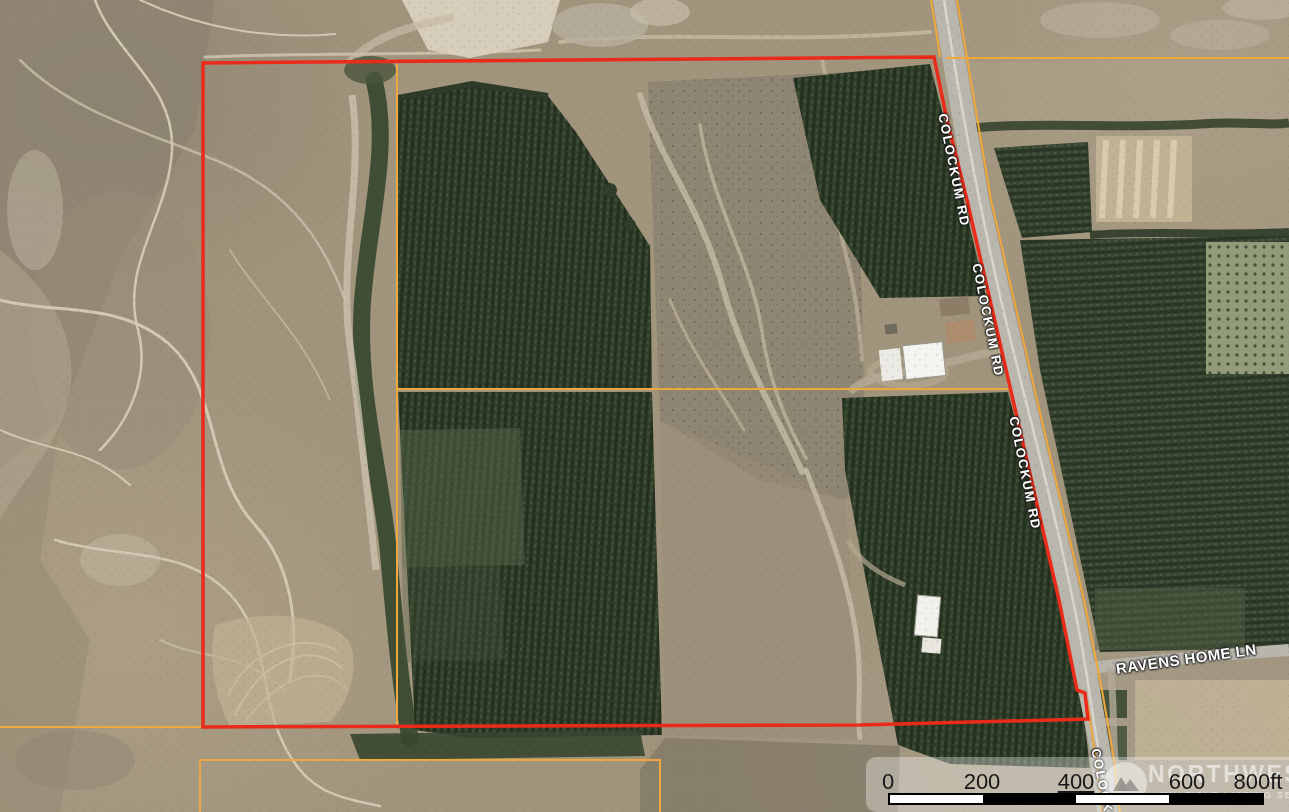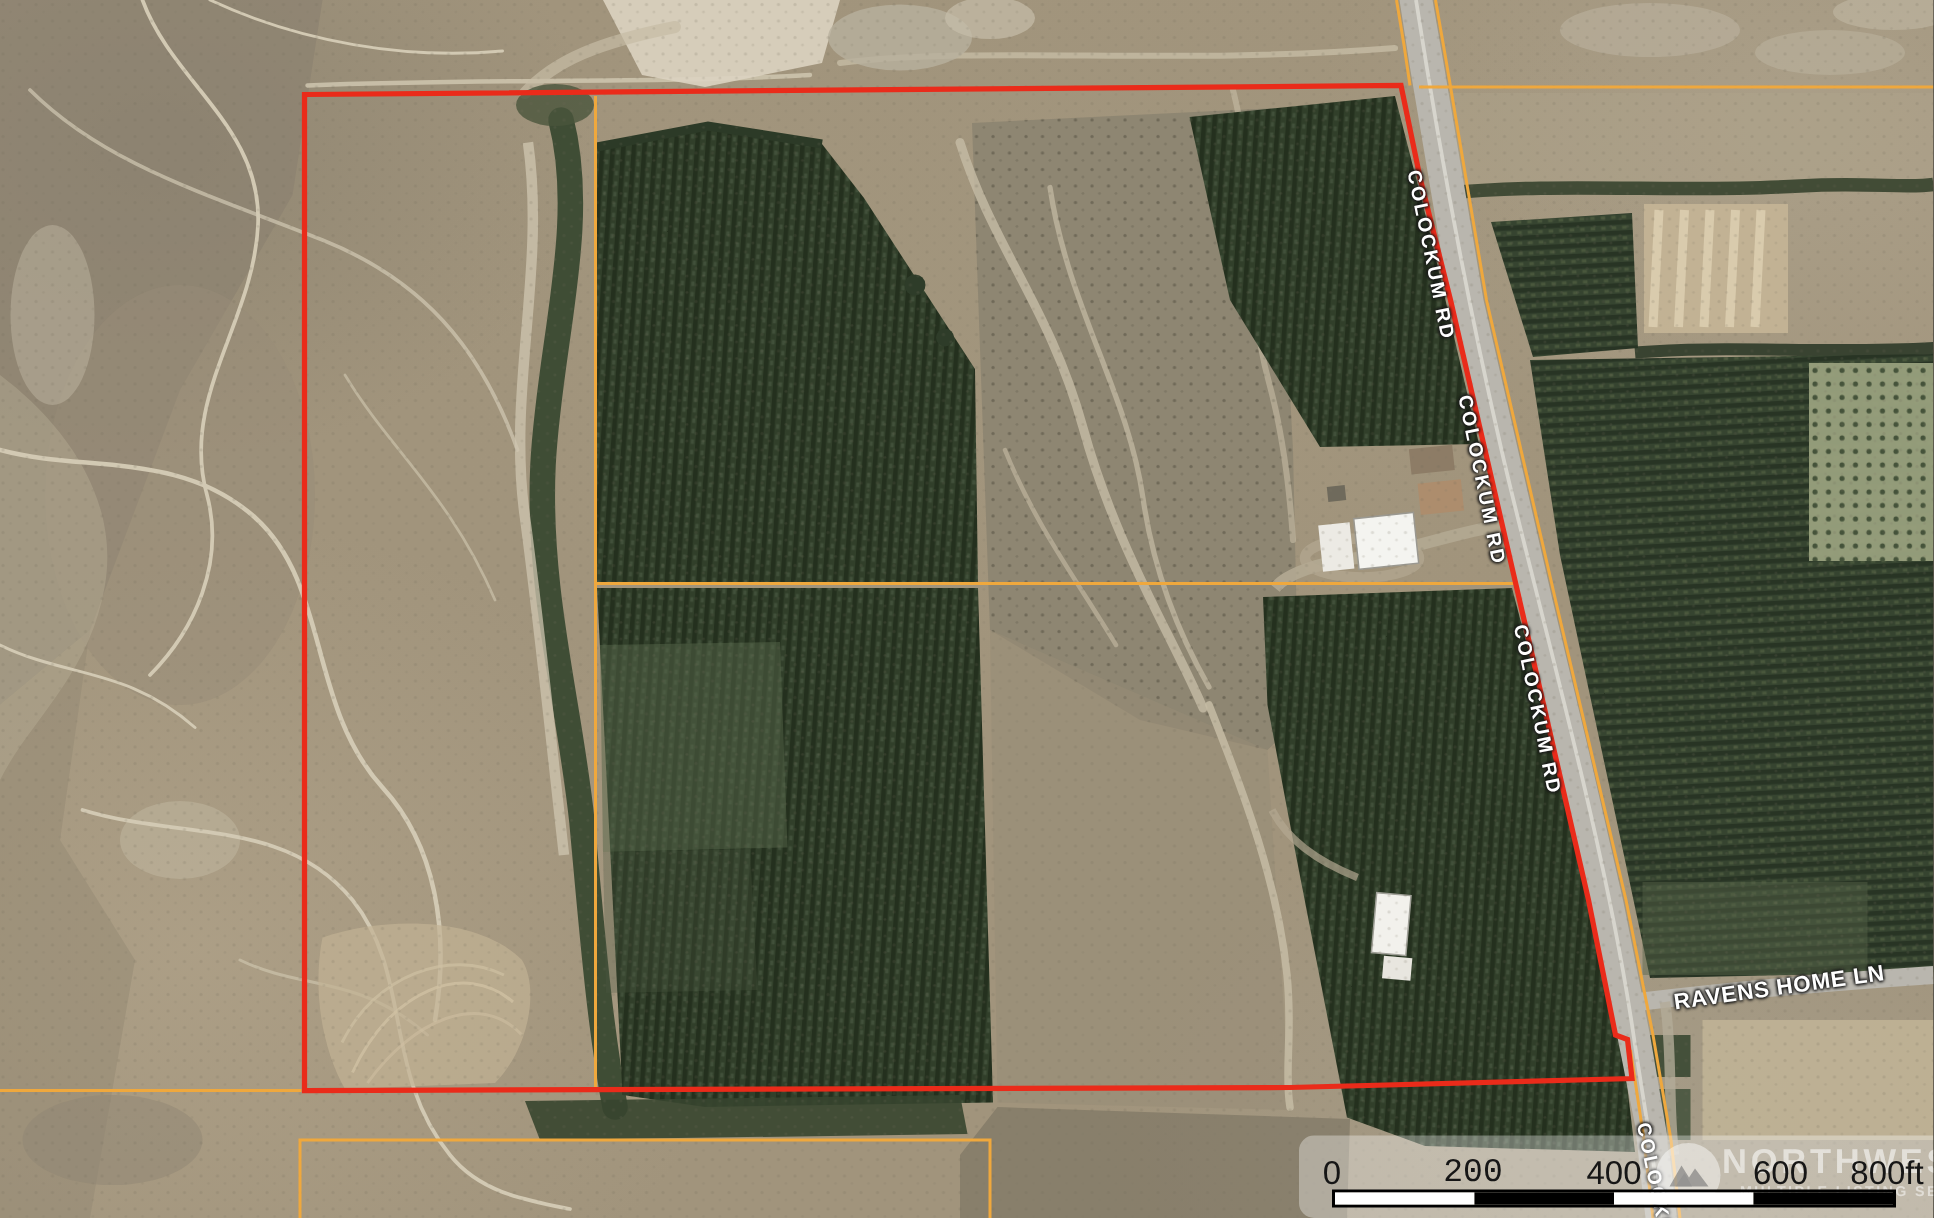--- a/index.html
+++ b/index.html
@@ -229,22 +229,22 @@
     <div class="wm-circle">
       <svg width="30" height="30" viewBox="0 0 30 30">
         <path d="M2,22 L10,8 L15,16 L19,10 L28,22 Z" fill="rgba(105,105,105,.55)"></path>
         <path d="M6,22 L12,13 L17,22 Z" fill="rgba(140,140,140,.5)"></path>
       </svg>
     </div>
     <div class="wm-name">NORTHWEST</div>
     <div class="wm-sub">MULTIPLE LISTING SERVICE</div>
 
     <span class="tick" style="left:22px;">0</span>
-    <span class="tick" style="left:116px;font-family:Liberation Mono, monospace;">200</span>
-    <span class="tick" style="left:210px;">400</span>
+    <span class="tick" style="left:116px;">200</span>
+    <span class="tick" style="left:210px;text-decoration:underline;">400</span>
     <span class="tick" style="left:304px;margin-left:17px;">600</span>
     <span class="tick" style="left:392px;">800ft</span>
 
     <div class="bar">
       <div class="seg w"></div>
       <div class="seg b"></div>
       <div class="seg w"></div>
       <div class="seg b"></div>
     </div>
   </div>

